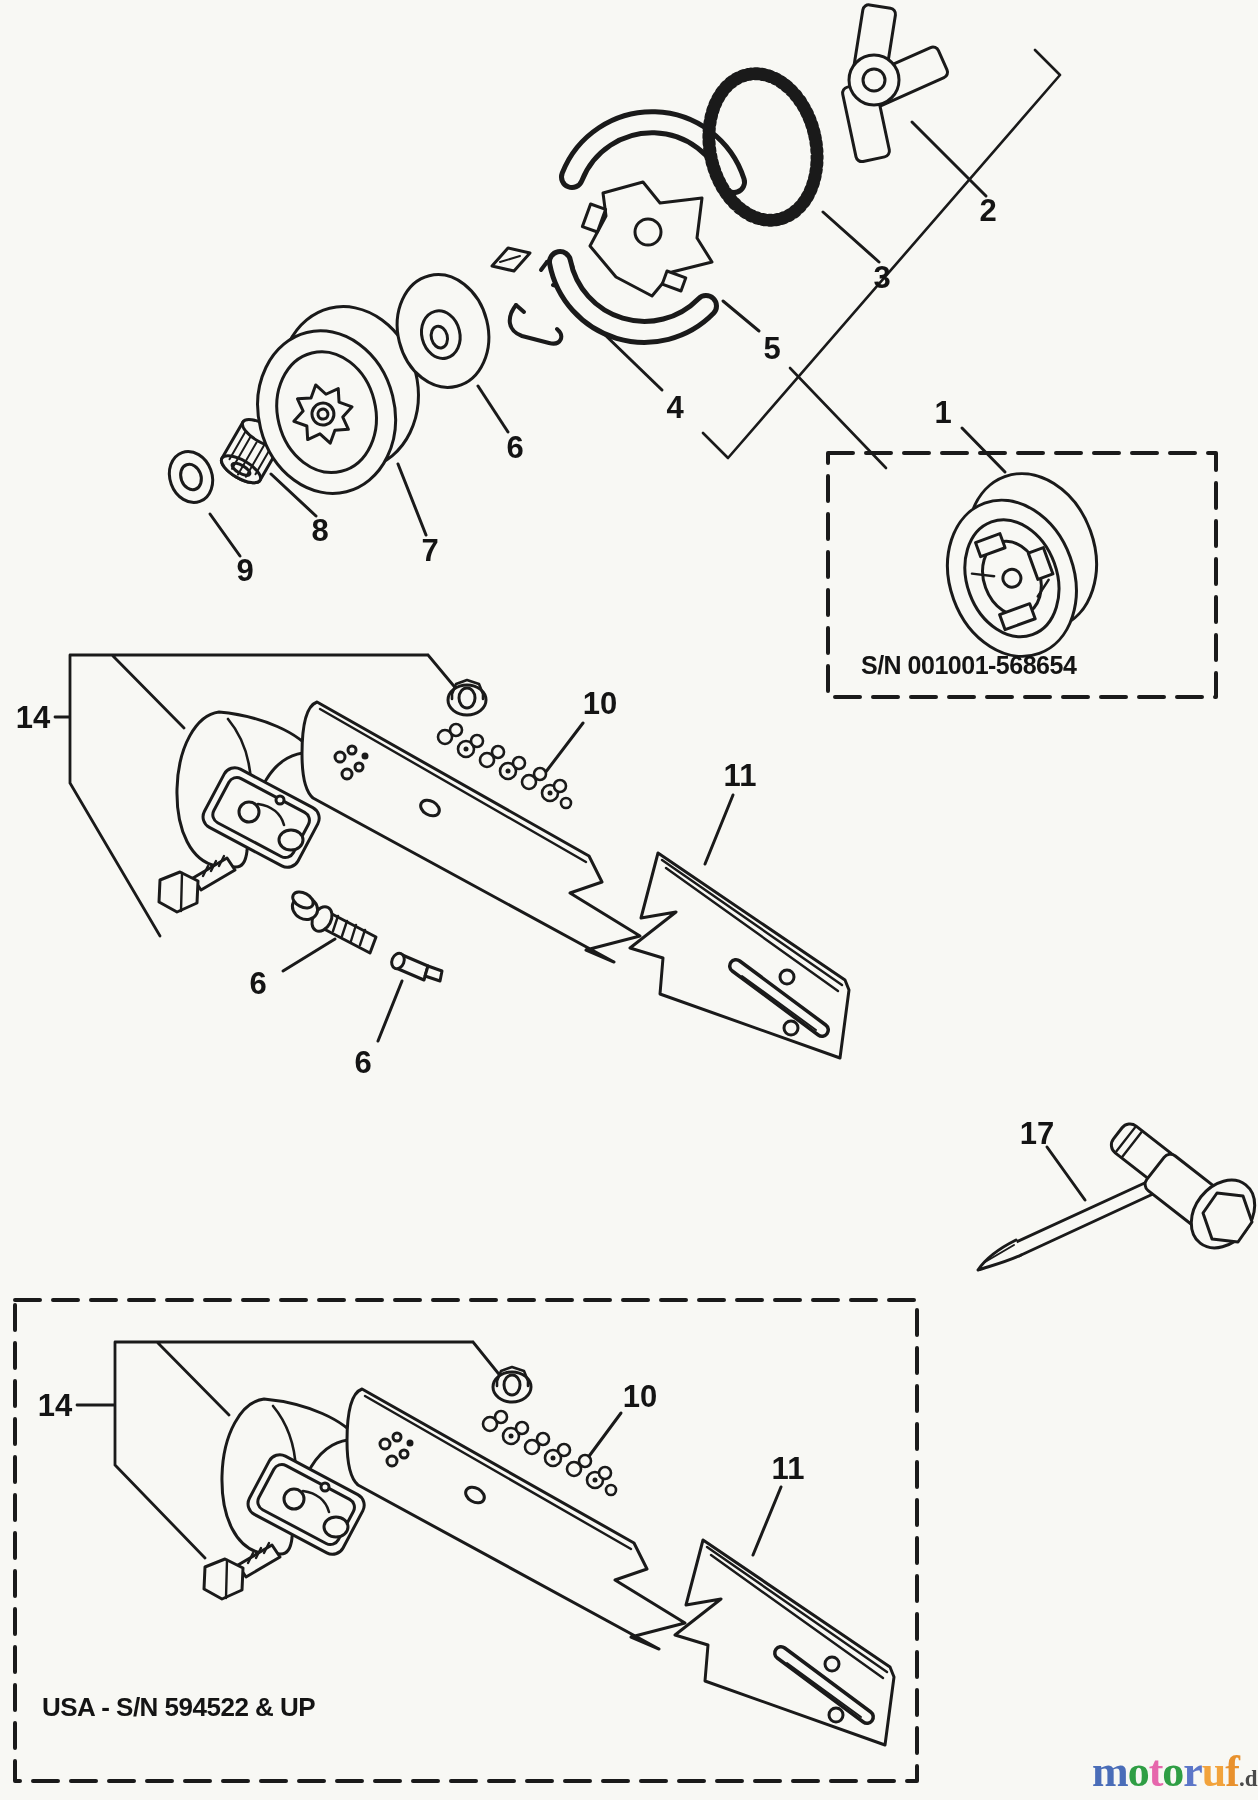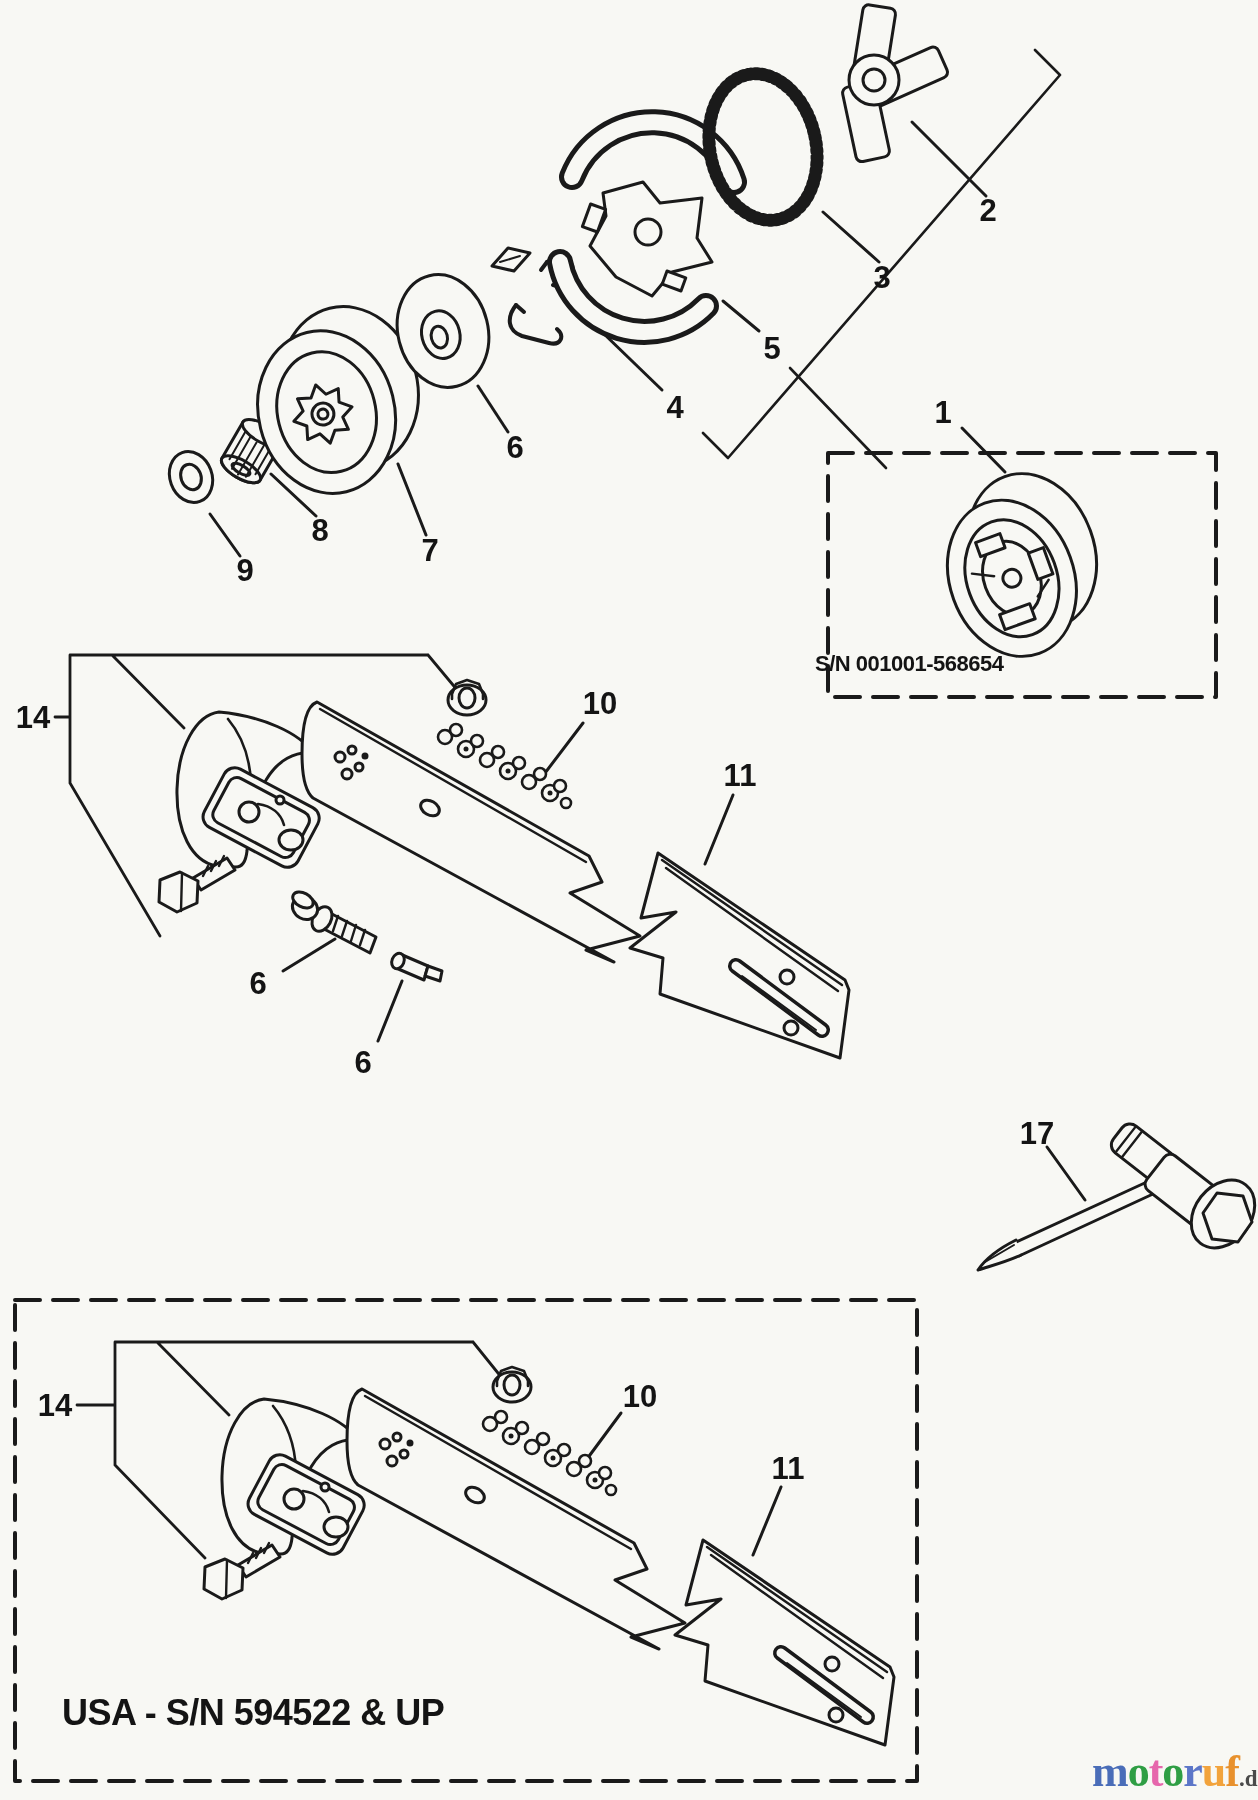--- a/index.html
+++ b/index.html
@@ -8,26 +8,26 @@
     background:#f8f8f4;overflow:hidden;
     font-family:"Liberation Sans",sans-serif;color:#141414;
   }
   .stage svg{position:absolute;left:0;top:0;}
   .callout{
     position:absolute;transform:translate(-50%,-50%);
     font-weight:bold;font-size:31px;line-height:1;color:#141414;
     white-space:nowrap;user-select:none;
   }
   .sn-top{
-    position:absolute;left:815px;top:651px;
-    font-weight:bold;font-size:22px;letter-spacing:-0.5px;white-space:nowrap;
+    position:absolute;left:861px;top:651px;
+    font-weight:bold;font-size:25px;letter-spacing:-0.5px;white-space:nowrap;
   }
   .sn-bottom{
     position:absolute;left:42px;top:1692px;line-height:1.18;white-space:nowrap;
-    font-weight:bold;font-size:36px;letter-spacing:-0.5px;margin-left:20px;
+    font-weight:bold;font-size:26px;letter-spacing:-0.5px;
   }
   .sn-bottom .l2{font-style:italic;}
   .watermark{
     position:absolute;left:1092px;top:1750px;
     font-family:"Liberation Serif",serif;font-weight:bold;font-size:44px;
     line-height:1;white-space:nowrap;letter-spacing:-1px;cursor:pointer;
   }
   .watermark .tld{font-size:23px;letter-spacing:0;}
 </style>
 </head>

